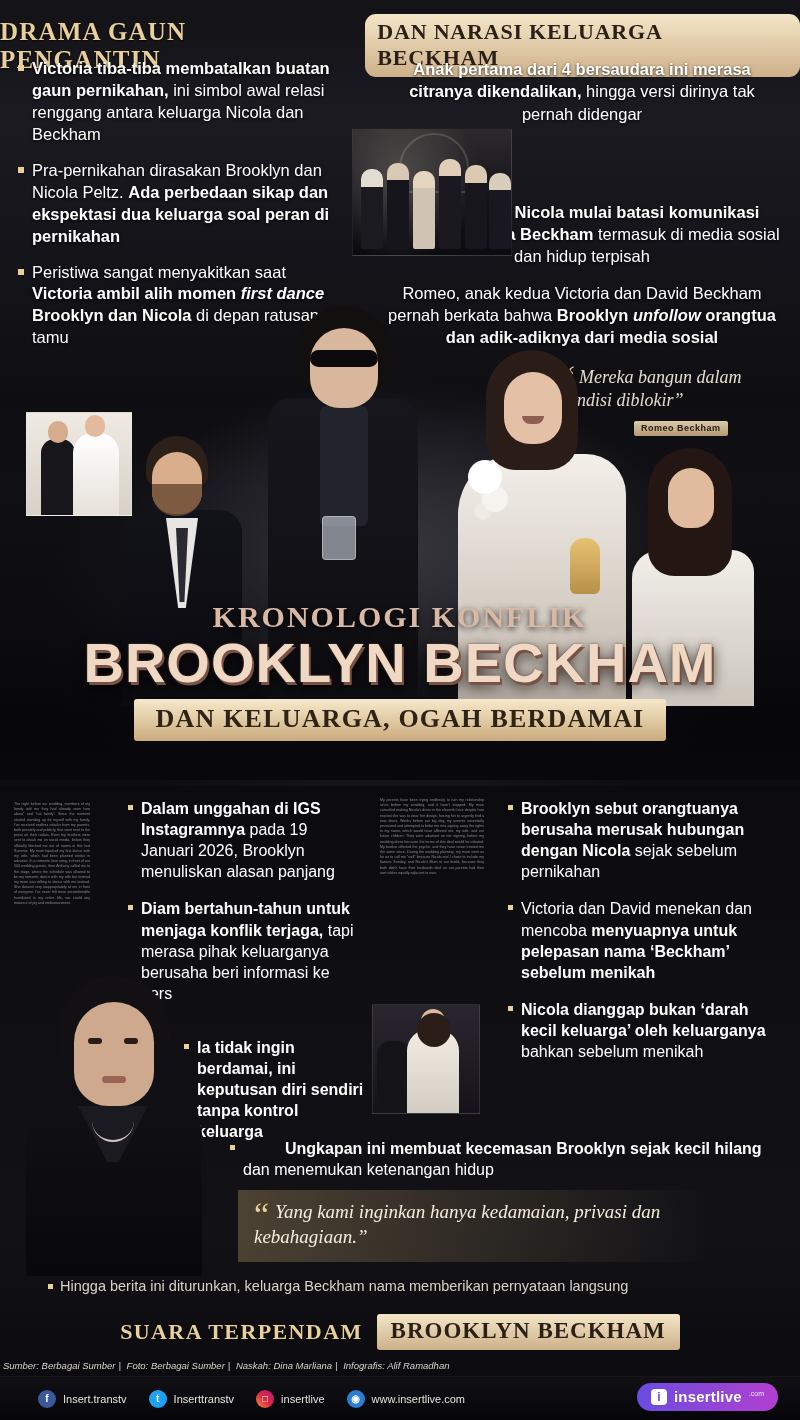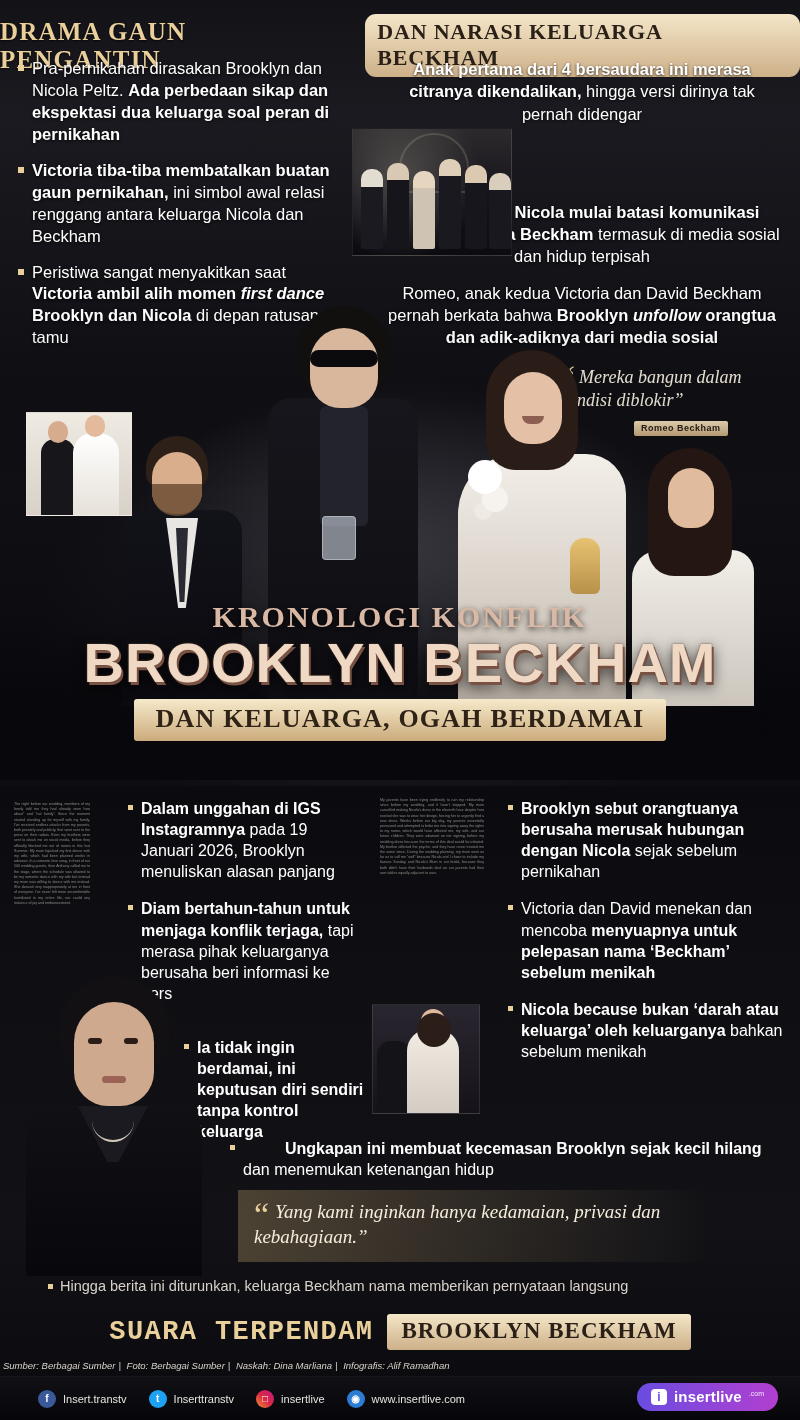--- a/index.html
+++ b/index.html
@@ -320,22 +320,22 @@
     position: absolute; top: 492px; left: 48px; width: 710px;
     font-size: 14.5px; color: #d8d2c9; padding-left: 12px;
   }
   .closing::before { content:""; position:absolute; left:0; top:6px; width:5px; height:5px; background:#e9cf9a; }
 
   .footer-heads {
     position: absolute; top: 528px; left: 0; width: 800px;
     display: flex; align-items: center; justify-content: center; gap: 14px;
   }
   .fh-left {
-    font-family: Liberation Mono, monospace;
-    font-size: 27px; letter-spacing: 1.4px; font-weight: bold;
+    font-family: Liberation Serif, serif;
+    font-size: 22px; letter-spacing: 1.4px; font-weight: bold;
     text-transform: uppercase; color: #e9cf9a;
   }
   .fh-right {
     font-family: "Liberation Serif", serif;
     font-size: 23px; letter-spacing: 1px; font-weight: bold;
     text-transform: uppercase; color: #2a2018;
     background: linear-gradient(180deg,#f4e6c8,#cdb088);
     padding: 4px 14px 6px; border-radius: 3px;
   }
   .credits {
@@ -383,24 +383,24 @@
 
 <div class="page">
 
   <div class="top-heads">
     <div class="head-left">Drama Gaun Pengantin</div>
     <div class="head-right">dan Narasi Keluarga Beckham</div>
   </div>
 
   <div class="col-left">
     <div class="bullet">
+      <b>Victoria tiba-tiba membatalkan buatan gaun pernikahan,</b> ini simbol awal relasi renggang antara keluarga Nicola dan Beckham
+    </div>
+    <div class="bullet">
       Pra-pernikahan dirasakan Brooklyn dan Nicola Peltz. <b>Ada perbedaan sikap dan ekspektasi dua keluarga soal peran di pernikahan</b>
-    </div>
-    <div class="bullet">
-      <b>Victoria tiba-tiba membatalkan buatan gaun pernikahan,</b> ini simbol awal relasi renggang antara keluarga Nicola dan Beckham
     </div>
     <div class="bullet">
       Peristiwa sangat menyakitkan saat <b>Victoria ambil alih momen <i>first dance</i> Brooklyn dan Nicola</b> di depan ratusan tamu
     </div>
   </div>
 
   <div class="col-right">
     <div class="r-bullet">
       <b>Anak pertama dari 4 bersaudara ini merasa citranya dikendalikan,</b> hingga versi dirinya tak pernah didengar
     </div>
@@ -493,21 +493,21 @@
     </div>
 
     <div class="b-col-right">
       <div class="b-bullet">
         <b>Brooklyn sebut orangtuanya berusaha merusak hubungan dengan Nicola</b> sejak sebelum pernikahan
       </div>
       <div class="b-bullet">
         Victoria dan David menekan dan mencoba <b>menyuapnya untuk pelepasan nama ‘Beckham’ sebelum menikah</b>
       </div>
       <div class="b-bullet">
-        <b>Nicola because bukan ‘darah atau keluarga’ oleh keluarganya</b> bahkan sebelum menikah
+        <b>Nicola dianggap bukan ‘darah kecil keluarga’ oleh keluarganya</b> bahkan sebelum menikah
       </div>
     </div>
 
     <div class="b-wide">
       <b>Ungkapan ini membuat kecemasan Brooklyn sejak kecil hilang</b> dan menemukan ketenangan hidup
     </div>
 
     <div class="portrait">
       <div class="pt-body"></div>
         <div class="pt-collar"></div>

